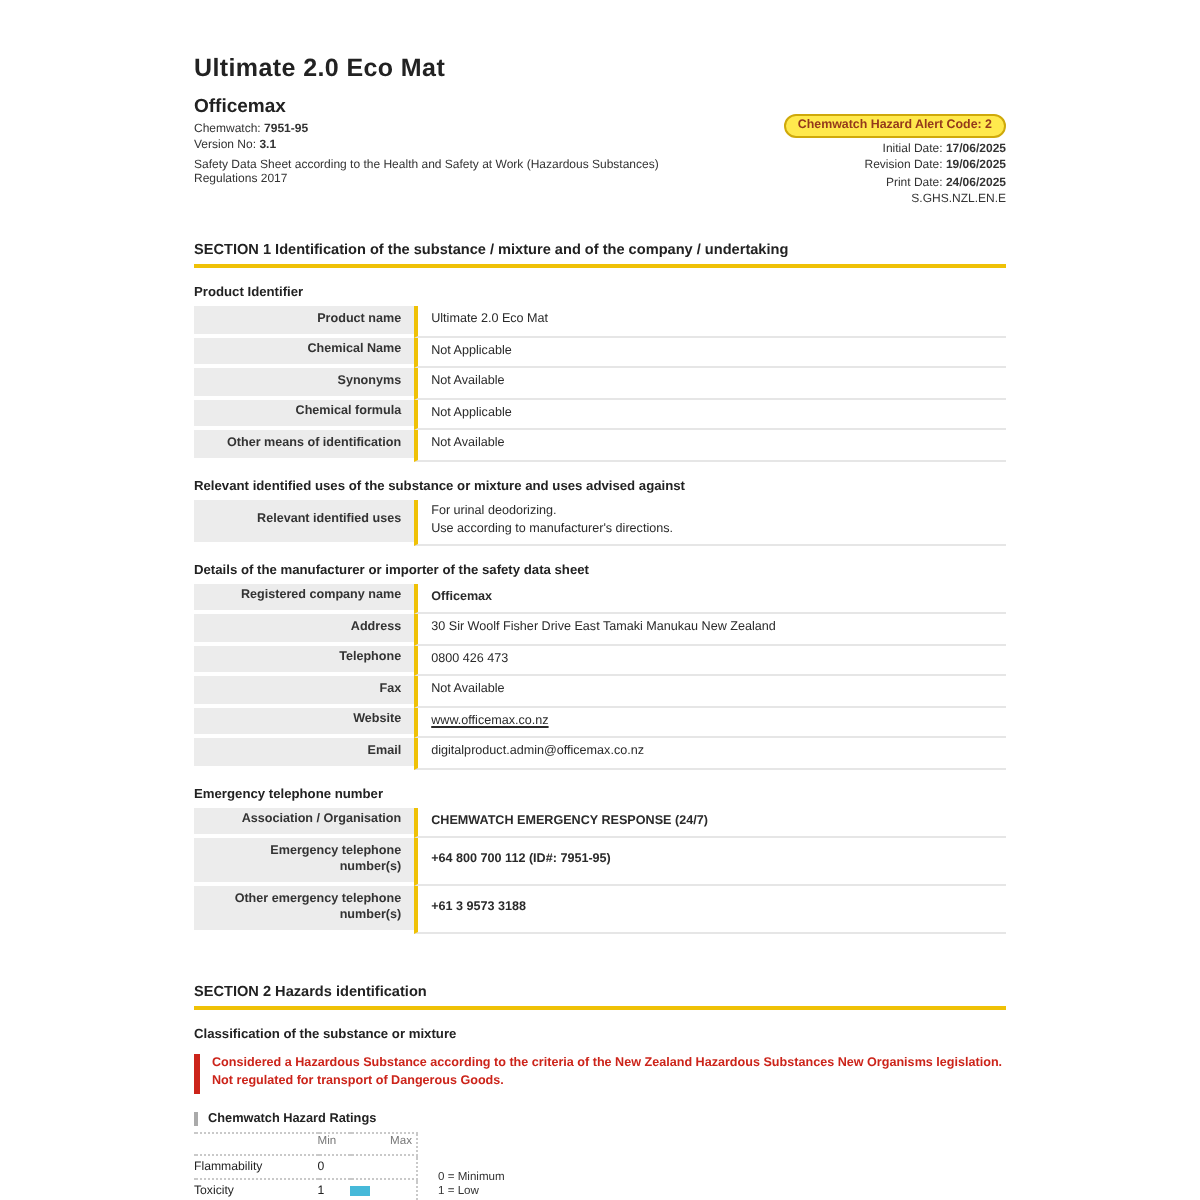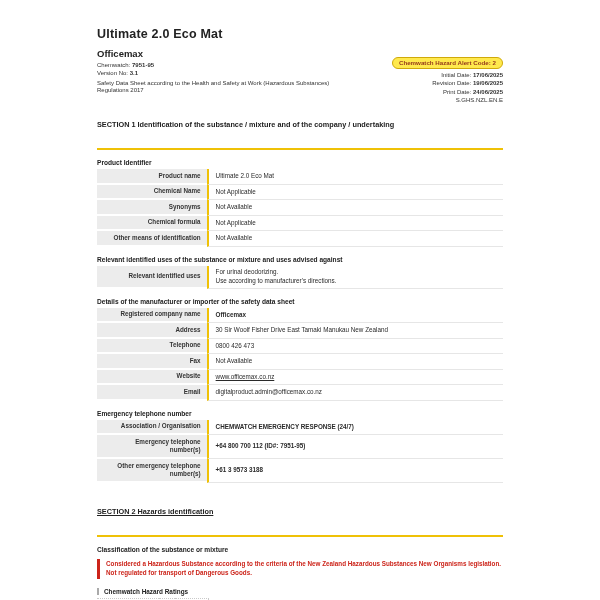--- a/index.html
+++ b/index.html
@@ -33,21 +33,21 @@
   .badge{
     display:inline-block;background:var(--badge-bg);border:1px solid var(--badge-border);
     border-radius:7px;padding:1.5px 6px;font-size:6.2px;font-weight:bold;color:var(--badge-text);
   }
   .date-line{font-size:6px;margin-top:2.5px;color:#333;}
   .date-line b{font-weight:bold;}
   .code-line{font-size:6px;margin-top:2.5px;color:#333;}
 
   
   .section-h{
-    font-size:7.3px;font-weight:bold;margin-top:17px;padding-bottom:19px;
+    font-size:7.3px;font-weight:bold;margin-top:17px;padding-bottom:3px;
     border-bottom:2px solid var(--accent-yellow);
   }
   .sub-h{font-size:6.6px;font-weight:bold;margin:9px 0 3px 0;}
 
   
   table.kv{width:100%;border-collapse:separate;border-spacing:0;font-size:6.3px;table-layout:fixed;}
   table.kv td{vertical-align:middle;line-height:1.35;}
   td.lbl{
     width:27%;background:var(--label-bg);font-weight:bold;text-align:right;
     padding:2.5px 6px;border-bottom:2px solid #fff;color:#333;
@@ -207,21 +207,21 @@
       <td class="lbl">Emergency telephone number(s)</td>
       <td class="val bold">+64 800 700 112 (ID#: 7951-95)</td>
     </tr>
     <tr>
       <td class="lbl">Other emergency telephone number(s)</td>
       <td class="val bold">+61 3 9573 3188</td>
     </tr>
   </tbody>
     </table>
 
-  <div class="section-h" style="margin-top:24px;text-decoration:underline;">SECTION 2 Hazards identification</div>
+  <div class="section-h" style="margin-top:24px;">SECTION 2 Hazards identification</div>
 
   <div class="sub-h">Classification of the substance or mixture</div>
 
   <div class="warning">Considered a Hazardous Substance according to the criteria of the New Zealand Hazardous Substances New Organisms legislation. Not regulated for transport of Dangerous Goods.</div>
 
   <div class="ratings-h">Chemwatch Hazard Ratings</div>
   <div class="ratings-flex">
     <table class="ratings">
       <thead>
         <tr>

